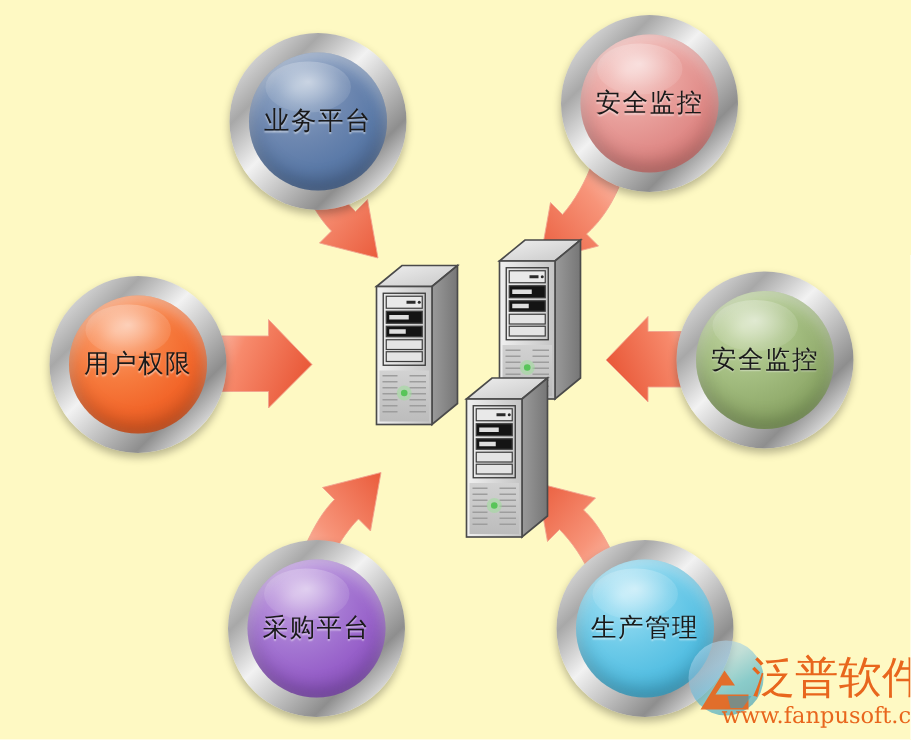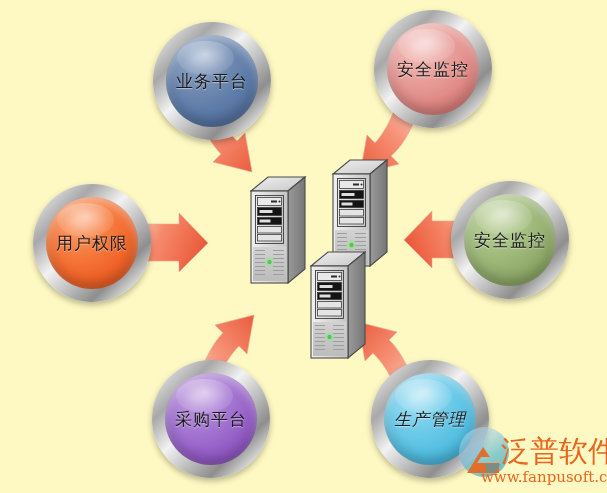--- a/index.html
+++ b/index.html
@@ -90,21 +90,21 @@
     font-family: "DejaVu Sans", "Liberation Sans", sans-serif;
     text-shadow: 0 1px 1px rgba(255,255,255,0.5);
     white-space: nowrap;
   }
   
   #node-business   { left: 153px; top: 22px;  }
   #node-security   { left: 374px; top: 10px;  }
   #node-permission { left: 33px;  top: 184px; }
   #node-emergency  { left: 451px; top: 181px; }
   #node-purchase   { left: 152px; top: 360px; }
-  #node-production { left: 371px; top: 360px; font-style: italic; }
+  #node-production { left: 371px; top: 360px; }
 
   
   .watermark {
     position: absolute;
     z-index: 6;
     right: 4px;
     bottom: 4px;
     width: 146px;
     height: 62px;
     text-align: right;

